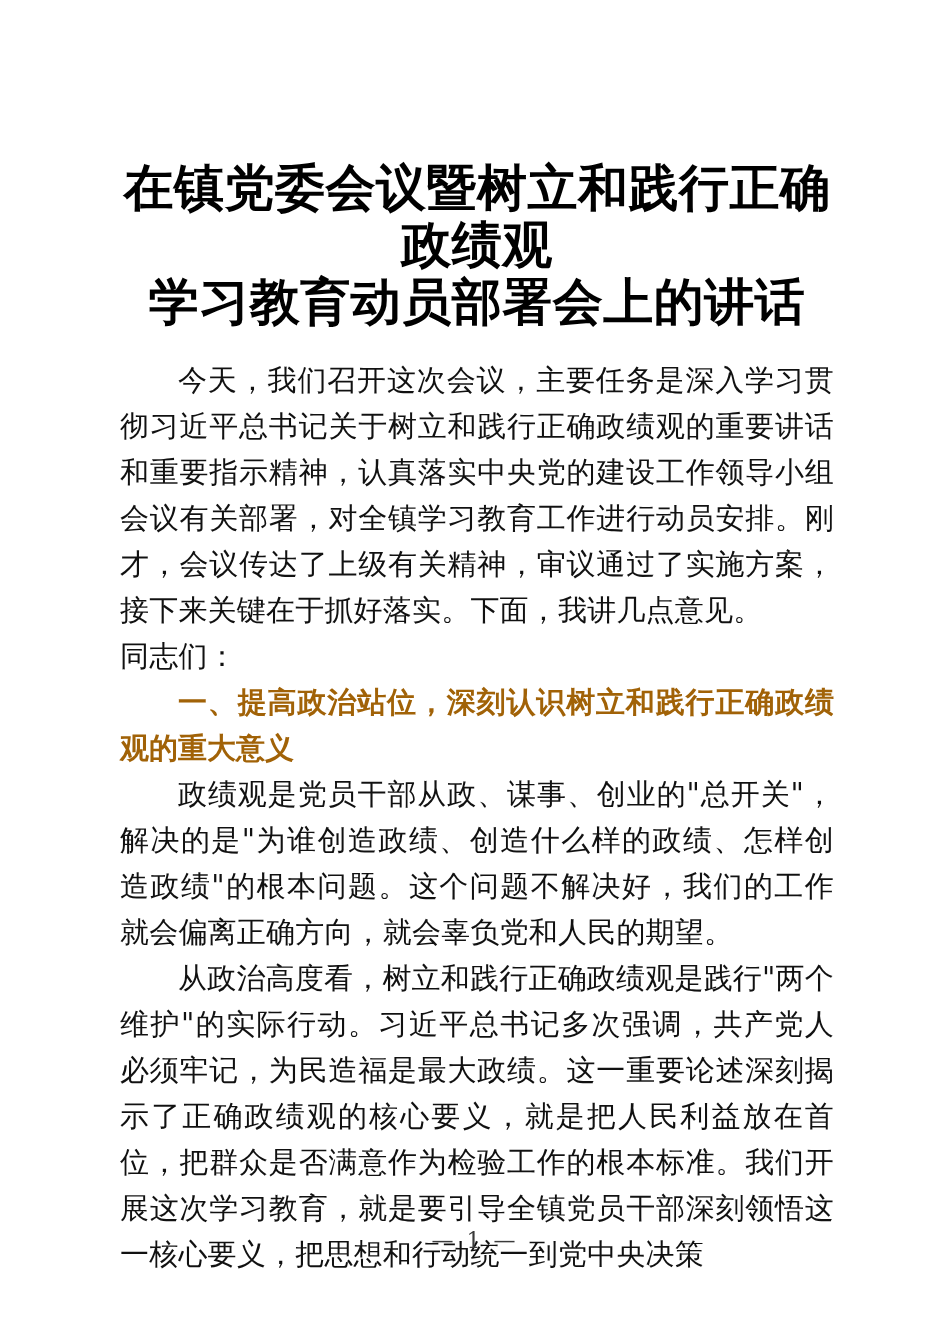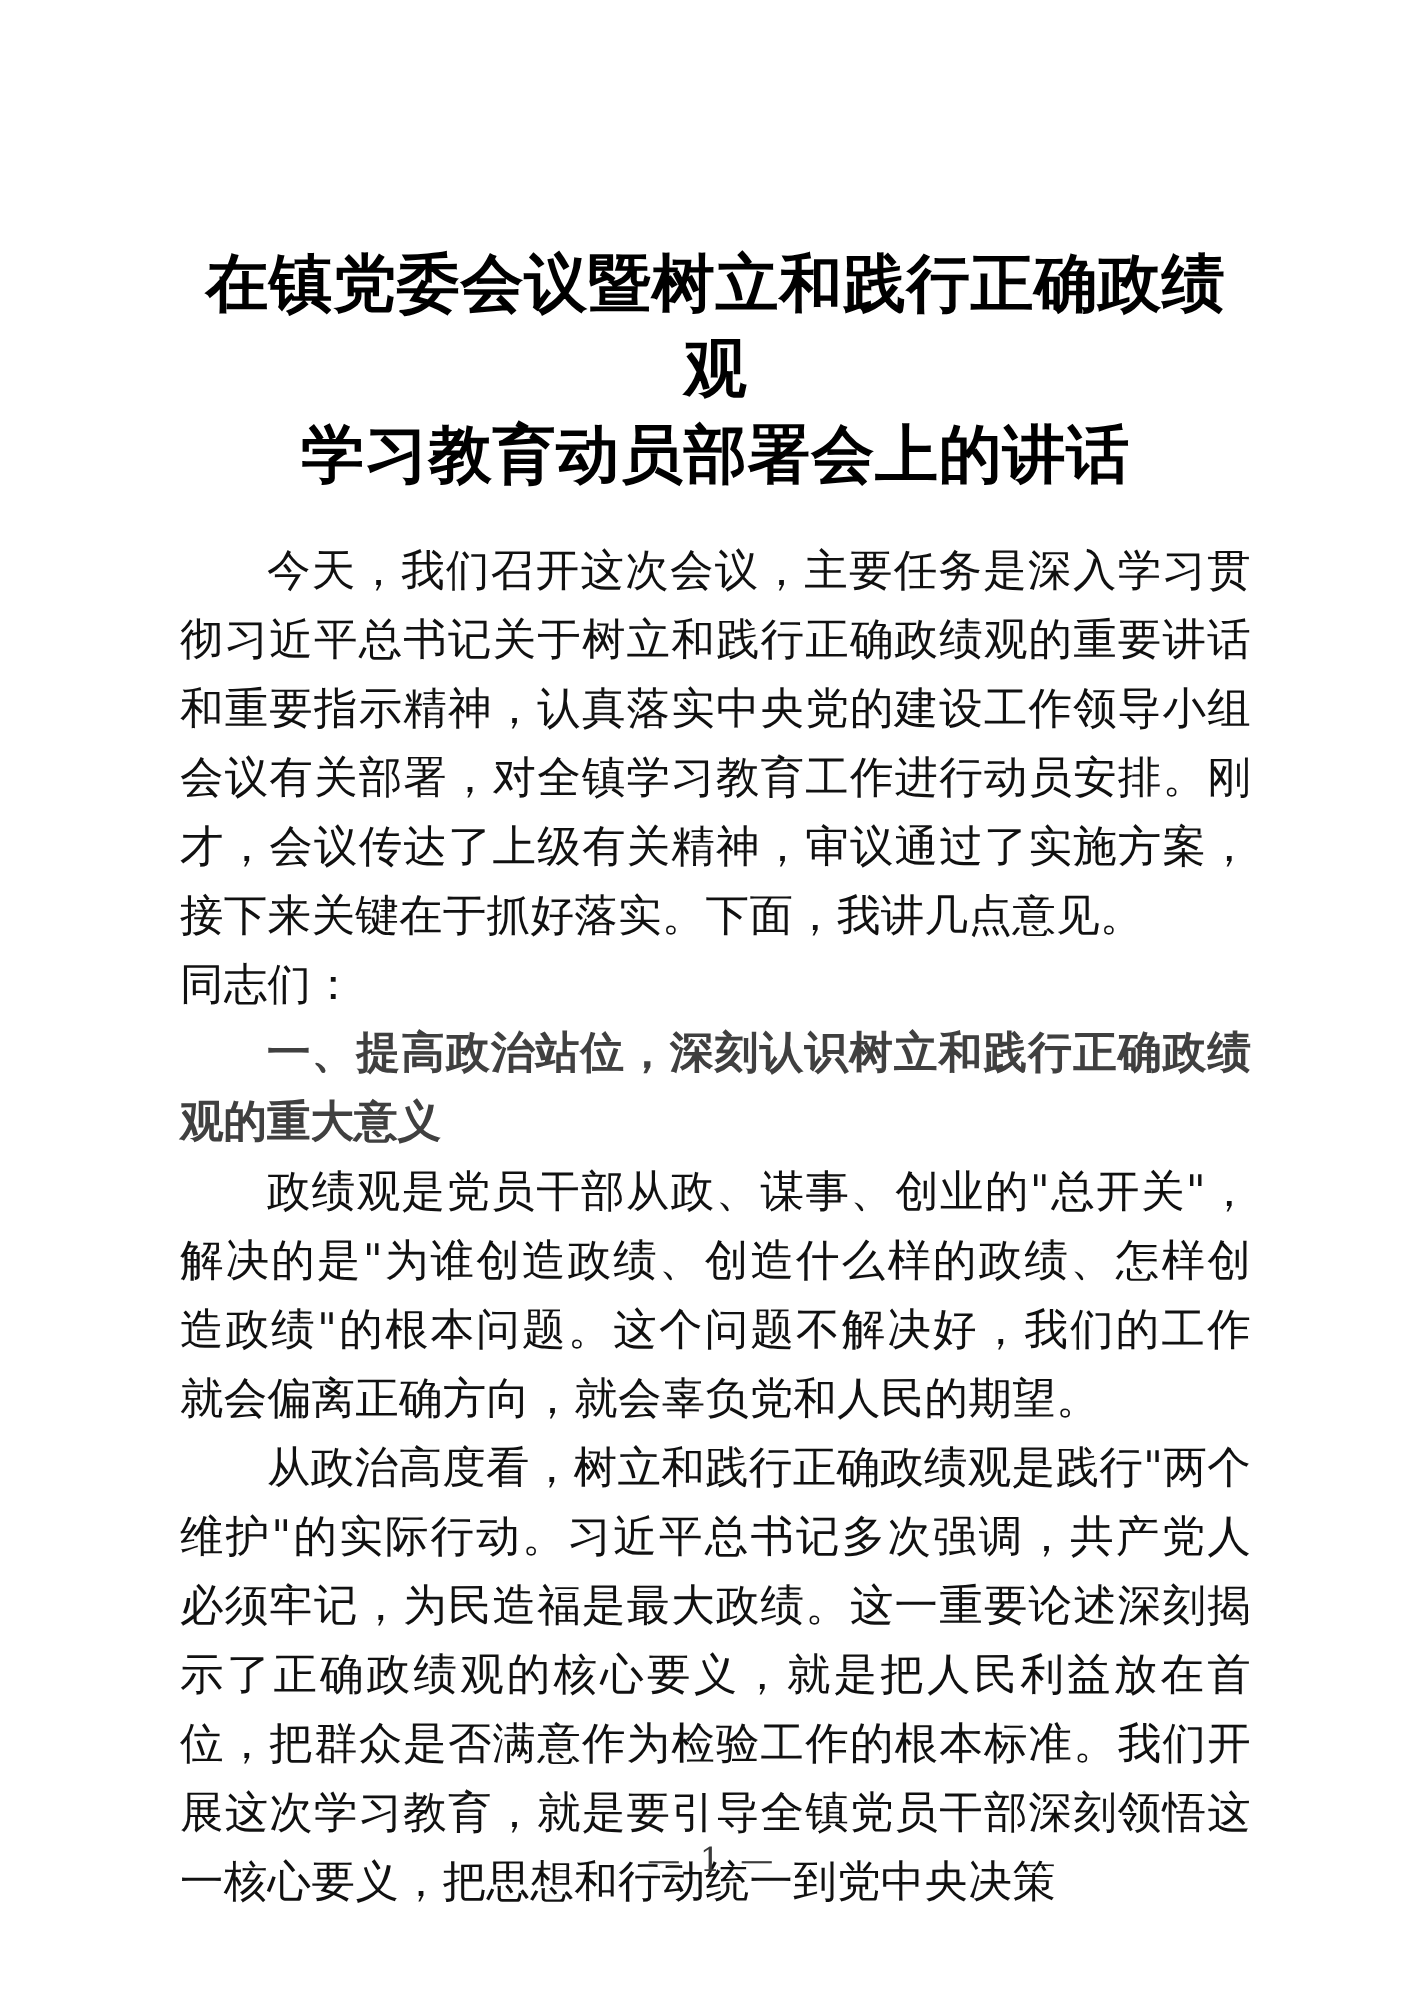--- a/index.html
+++ b/index.html
@@ -23,21 +23,21 @@
     position: absolute;
     left: 120px;
     top: 0;
     width: 714px;
   }
   .doc-title {
     margin: 0;
     padding-top: 160px;
     font-family: "Liberation Sans", "DejaVu Sans", sans-serif;
     font-weight: 700;
-    font-size: 42px;
+    font-size: 50px;
     line-height: 57px;
     color: #000000;
     text-align: center;
     letter-spacing: 0.5px;
     white-space: pre-line;
   }
   .content {
     margin-top: 26px;
   }
   .para {
@@ -53,21 +53,21 @@
   }
   .para.indent {
     text-indent: 58px;
   }
   .heading {
     margin: 0;
     font-family: "Liberation Sans", "DejaVu Sans", sans-serif;
     font-weight: 700;
     font-size: 29px;
     line-height: 46px;
-    color: #404040;
+    color: #a16207;
     text-align: justify;
     text-align-last: left;
     text-justify: inter-character;
     text-indent: 58px;
   }
   .footer {
     position: absolute;
     left: 0;
     right: 0;
     top: 1228px;

